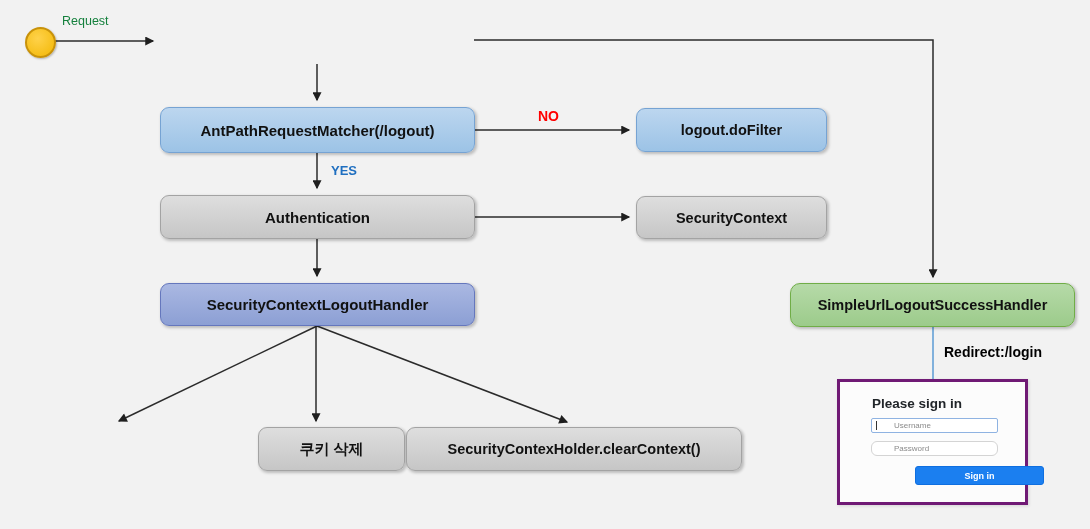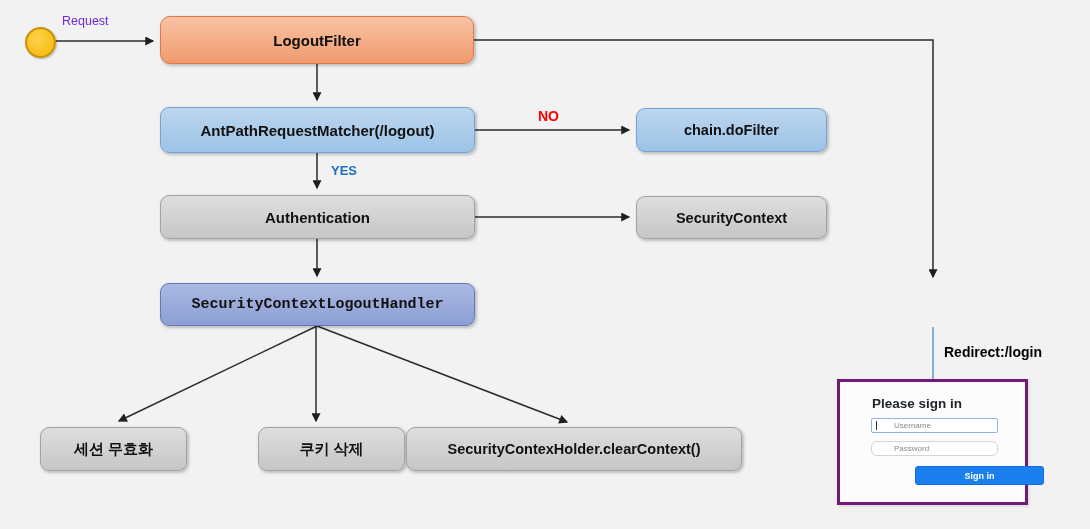--- a/index.html
+++ b/index.html
@@ -37,21 +37,21 @@
     border:1.5px solid #70ad47; border-radius:10px; font-size:14.5px;
   }
 
   #start-circle {
     position:absolute; left:25px; top:27px; width:27px; height:27px;
     border-radius:50%; background:radial-gradient(circle at 40% 35%, #ffd24a, #f2b705);
     border:2px solid #c8920a; box-shadow:1px 1px 2px rgba(0,0,0,0.25);
   }
 
   .edge-label { position:absolute; font-weight:bold; }
-  #request-label { left:62px; top:14px; font-size:12.5px; font-weight:normal; color:#6d28d9; }
+  #request-label { left:62px; top:14px; font-size:12.5px; font-weight:normal; color:#15803d; }
   #no-label  { left:538px; top:108px; font-size:14px; color:#ff0000; }
   #yes-label { left:331px; top:163px; font-size:13px; color:#1f6fc0; }
   #redirect-label { left:944px; top:344px; font-size:14px; color:#000; }
 
   
   #login-panel {
     position:absolute; left:837px; top:379px; width:191px; height:126px;
     background:#fcfcfc; border:3px solid #701a75; box-sizing:border-box;
     box-shadow:1px 1px 3px rgba(0,0,0,0.12);
   }
@@ -99,41 +99,40 @@
       <line x1="317" y1="326" x2="119" y2="421" marker-end="url(#arrow)"></line>
       <line x1="316" y1="326" x2="316" y2="421" marker-end="url(#arrow)"></line>
       <line x1="317" y1="326" x2="567" y2="422" marker-end="url(#arrow)"></line>
     </g>
     <line x1="933" y1="327" x2="933" y2="379" stroke="#5b9bd5" stroke-width="1.5"></line>
   </svg>
 
   <div id="start-circle"></div>
   <div id="request-label" class="edge-label">Request</div>
 
-  <div class="node orange" style="left:160px; top:16px; width:314px; height:48px;">LogoutFilter</div>
 
   <div class="node blue" style="left:160px; top:107px; width:315px; height:46px;">AntPathRequestMatcher(/logout)</div>
 
   <div id="no-label" class="edge-label">NO</div>
   <div id="yes-label" class="edge-label">YES</div>
 
-  <div class="node blue" style="left:636px; top:108px; width:191px; height:44px; font-size:14.5px;">chain.doFilter</div>
+  <div class="node blue" style="left:636px; top:108px; width:191px; height:44px; font-size:14.5px;">logout.doFilter</div>
 
   <div class="node gray" style="left:160px; top:195px; width:315px; height:44px;">Authentication</div>
 
   <div class="node gray" style="left:636px; top:196px; width:191px; height:43px; font-size:14.5px;">SecurityContext</div>
 
-  <div class="node periwinkle" style="left:160px; top:283px; width:315px; height:43px;font-family:Liberation Mono, monospace;">SecurityContextLogoutHandler</div>
+  <div class="node periwinkle" style="left:160px; top:283px; width:315px; height:43px;">SecurityContextLogoutHandler</div>
 
-  <div class="node gray" style="left:40px; top:427px; width:147px; height:44px;">세션 무효화</div>
 
   <div class="node gray" style="left:242px; top:427px; width:147px; height:44px;margin-left:16px;">쿠키 삭제</div>
 
   <div class="node gray" style="left:406px; top:427px; width:336px; height:44px; font-size:14.5px;">SecurityContexHolder.clearContext()</div>
 
+  <div class="node green" style="left:790px; top:283px; width:285px; height:44px;">SimpleUrlLogoutSuccessHandler</div>
 
   <div id="redirect-label" class="edge-label">Redirect:/login</div>
 
   <div id="login-panel">
     <div id="login-title">Please sign in</div>
     <input id="username-input" class="login-input" type="text" placeholder="Username" style="">
     <div id="username-caret"></div>
     <input id="password-input" class="login-input" type="text" placeholder="Password" style="">
     <div id="signin-button">Sign in</div>
   </div>

